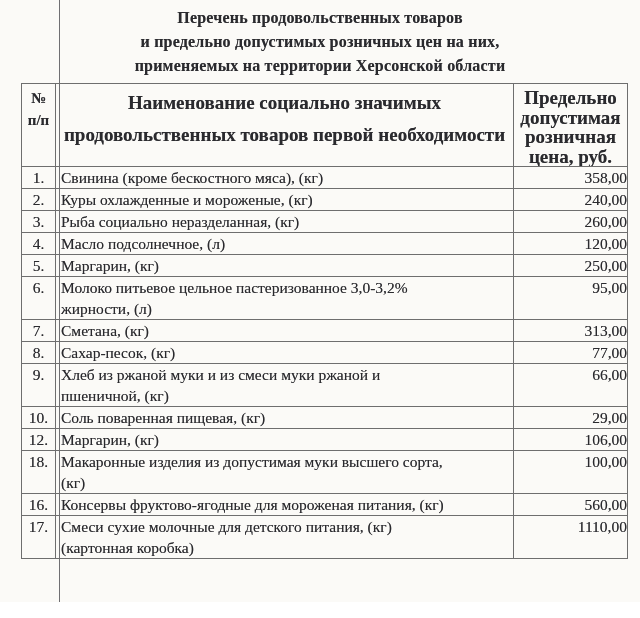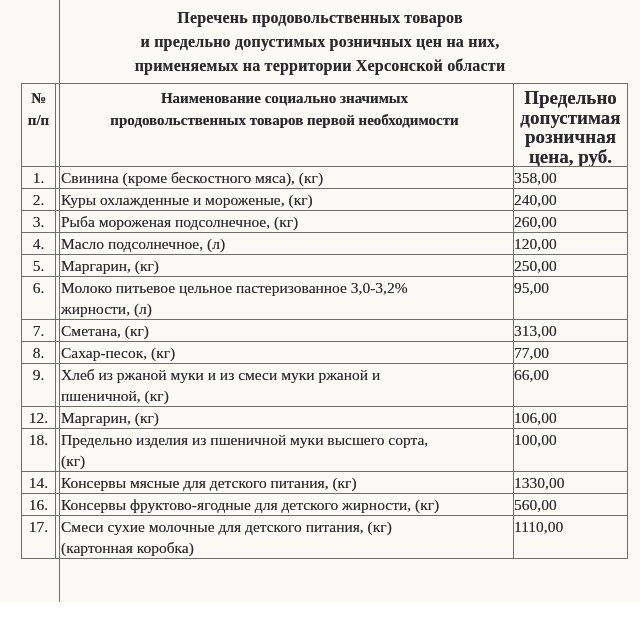--- a/index.html
+++ b/index.html
@@ -61,43 +61,43 @@
     font-weight: bold;
     text-align: center;
     white-space: pre-line;
   }
   .price-table th.h-num {
     font-size: 15px;
     line-height: 22px;
     padding-top: 3px;
   }
   .price-table th.h-name {
-    font-size: 15px;
-    line-height: 22px;
+    font-size: 19px;
+    line-height: 32px;
     padding-top: 3px;
   }
   .price-table th.h-price {
     font-size: 19px;
     line-height: 19.5px;
     padding-top: 4px;
   }
   .price-table tr.row-single { height: 21px; }
   .price-table tr.row-double { height: 43px; }
   .price-table td.c-num {
     text-align: center;
     line-height: 21px;
   }
   .price-table td.c-name {
     padding-left: 5px;
     padding-right: 16px;
     line-height: 21px;
     white-space: pre-line;
   }
   .price-table td.c-price {
-    text-align: left;
+    text-align: right;
     line-height: 21px;
   }
 </style>
 </head>
 <body>
 
 <div class="page">
 
   <div class="doc-title">Перечень продовольственных товаров
 и предельно допустимых розничных цен на них,
@@ -129,21 +129,21 @@
         <td class="c-name">Свинина (кроме бескостного мяса), (кг)</td>
         <td class="c-price">358,00</td>
       </tr>
       <tr class="row-single">
         <td class="c-num">2.</td>
         <td class="c-name">Куры охлажденные и мороженые, (кг)</td>
         <td class="c-price">240,00</td>
       </tr>
       <tr class="row-single">
         <td class="c-num">3.</td>
-        <td class="c-name">Рыба мороженая подсолнечное, (кг)</td>
+        <td class="c-name">Рыба социально неразделанная, (кг)</td>
         <td class="c-price">260,00</td>
       </tr>
       <tr class="row-single">
         <td class="c-num">4.</td>
         <td class="c-name">Масло подсолнечное, (л)</td>
         <td class="c-price">120,00</td>
       </tr>
       <tr class="row-single">
         <td class="c-num">5.</td>
         <td class="c-name">Маргарин, (кг)</td>
@@ -165,38 +165,38 @@
         <td class="c-name">Сахар-песок, (кг)</td>
         <td class="c-price">77,00</td>
       </tr>
       <tr class="row-double">
         <td class="c-num">9.</td>
         <td class="c-name">Хлеб из ржаной муки и из смеси муки ржаной и
 пшеничной, (кг)</td>
         <td class="c-price">66,00</td>
       </tr>
       <tr class="row-single">
+        <td class="c-num">10.</td>
+        <td class="c-name">Соль поваренная пищевая, (кг)</td>
+        <td class="c-price">29,00</td>
+      </tr>
+      <tr class="row-single">
         <td class="c-num">12.</td>
         <td class="c-name">Маргарин, (кг)</td>
         <td class="c-price">106,00</td>
       </tr>
       <tr class="row-double">
         <td class="c-num">18.</td>
-        <td class="c-name">Предельно изделия из пшеничной муки высшего сорта,
+        <td class="c-name">Макаронные изделия из допустимая муки высшего сорта,
 (кг)</td>
         <td class="c-price">100,00</td>
       </tr>
       <tr class="row-single">
-        <td class="c-num">14.</td>
-        <td class="c-name">Консервы мясные для детского питания, (кг)</td>
-        <td class="c-price">1330,00</td>
-      </tr>
-      <tr class="row-single">
         <td class="c-num">16.</td>
-        <td class="c-name">Консервы фруктово-ягодные для детского жирности, (кг)</td>
+        <td class="c-name">Консервы фруктово-ягодные для мороженая питания, (кг)</td>
         <td class="c-price">560,00</td>
       </tr>
       <tr class="row-double">
         <td class="c-num">17.</td>
         <td class="c-name">Смеси сухие молочные для детского питания, (кг)
 (картонная коробка)</td>
         <td class="c-price">1110,00</td>
       </tr>
     </tbody>
   </table>

